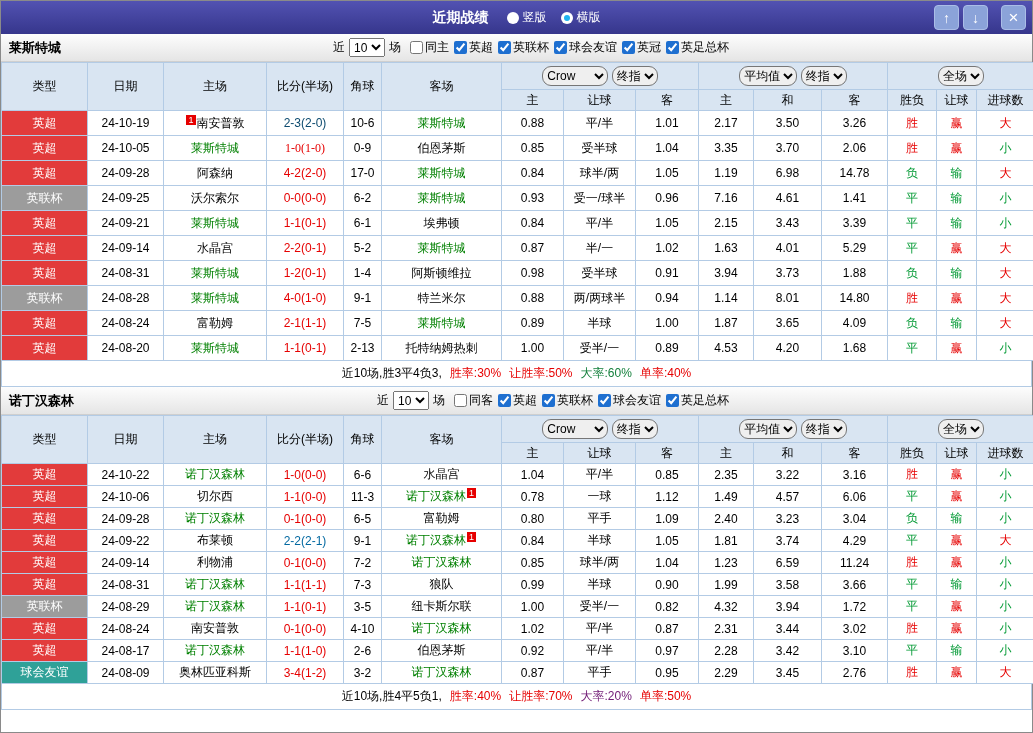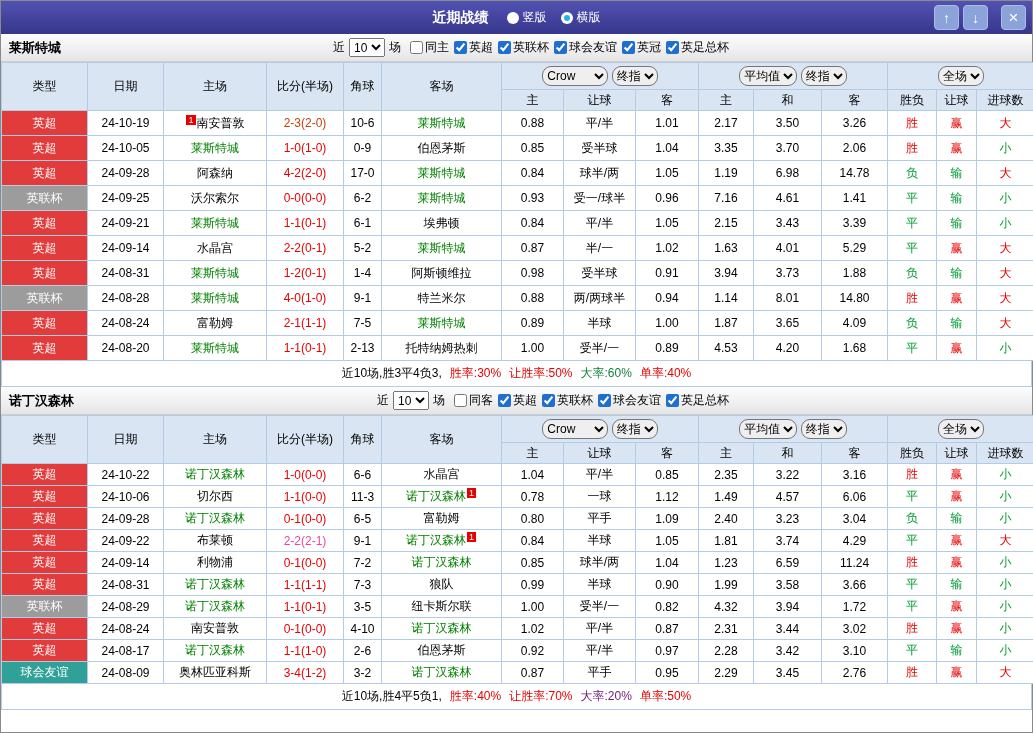--- a/index.html
+++ b/index.html
@@ -151,39 +151,39 @@
           <th>胜负</th>
           <th>让球</th>
           <th>进球数</th>
         </tr>
       </thead>
       <tbody>
   <tr>
     <td class="type" style="background: rgb(226, 59, 59);">英超</td>
     <td>24-10-19</td>
     <td><span class="tbadge">1</span><span>南安普敦</span></td>
-    <td style="color: #c2410c;">2-3(2-0)</td>
+    <td style="color: #0c4a6e;">2-3(2-0)</td>
     <td>10-6</td>
     <td><span style="color: rgb(0, 128, 0);">莱斯特城</span></td>
     <td>0.88</td>
     <td>平/半</td>
     <td>1.01</td>
     <td>2.17</td>
     <td>3.50</td>
     <td>3.26</td>
     <td style="color: rgb(230, 0, 0);">胜</td>
     <td style="color: rgb(230, 0, 0);">赢</td>
     <td style="color: rgb(230, 0, 0);">大</td>
   </tr>
 
   <tr>
     <td class="type" style="background: rgb(226, 59, 59);">英超</td>
     <td>24-10-05</td>
     <td><span style="color: rgb(0, 128, 0);">莱斯特城</span></td>
-    <td style="color: rgb(230, 0, 0);">1-0(1-0)</td>
+    <td style="color: rgb(230, 0, 0); font-family: Liberation Serif, serif;">1-0(1-0)</td>
     <td>0-9</td>
     <td><span>伯恩茅斯</span></td>
     <td>0.85</td>
     <td>受半球</td>
     <td>1.04</td>
     <td>3.35</td>
     <td>3.70</td>
     <td>2.06</td>
     <td style="color: rgb(230, 0, 0);">胜</td>
     <td style="color: rgb(230, 0, 0);">赢</td>
@@ -473,21 +473,21 @@
     <td>3.04</td>
     <td style="color: rgb(0, 153, 51);">负</td>
     <td style="color: rgb(0, 153, 51);">输</td>
     <td style="color: rgb(0, 153, 51);">小</td>
   </tr>
 
   <tr>
     <td class="type" style="background: rgb(226, 59, 59);">英超</td>
     <td>24-09-22</td>
     <td><span>布莱顿</span></td>
-    <td style="color: #ec4899;">2-2(2-1)</td>
+    <td style="color: #0369a1;">2-2(2-1)</td>
     <td>9-1</td>
     <td><span style="color: rgb(0, 128, 0);">诺丁汉森林</span><span class="tbadge">1</span></td>
     <td>0.84</td>
     <td>半球</td>
     <td>1.05</td>
     <td>1.81</td>
     <td>3.74</td>
     <td>4.29</td>
     <td style="color: rgb(0, 153, 51);">平</td>
     <td style="color: rgb(230, 0, 0);">赢</td>

